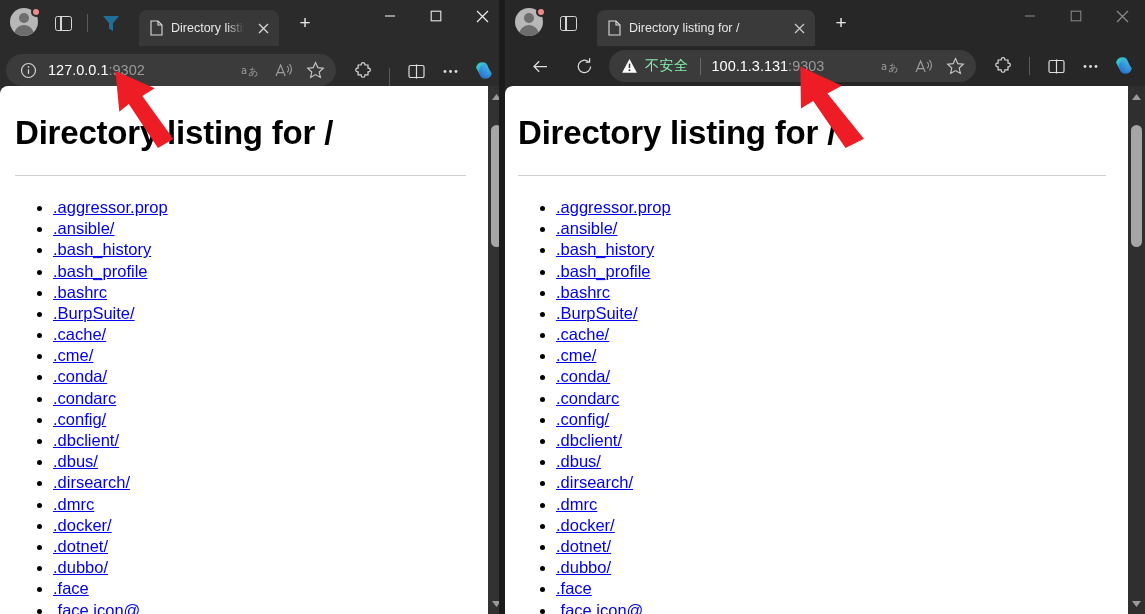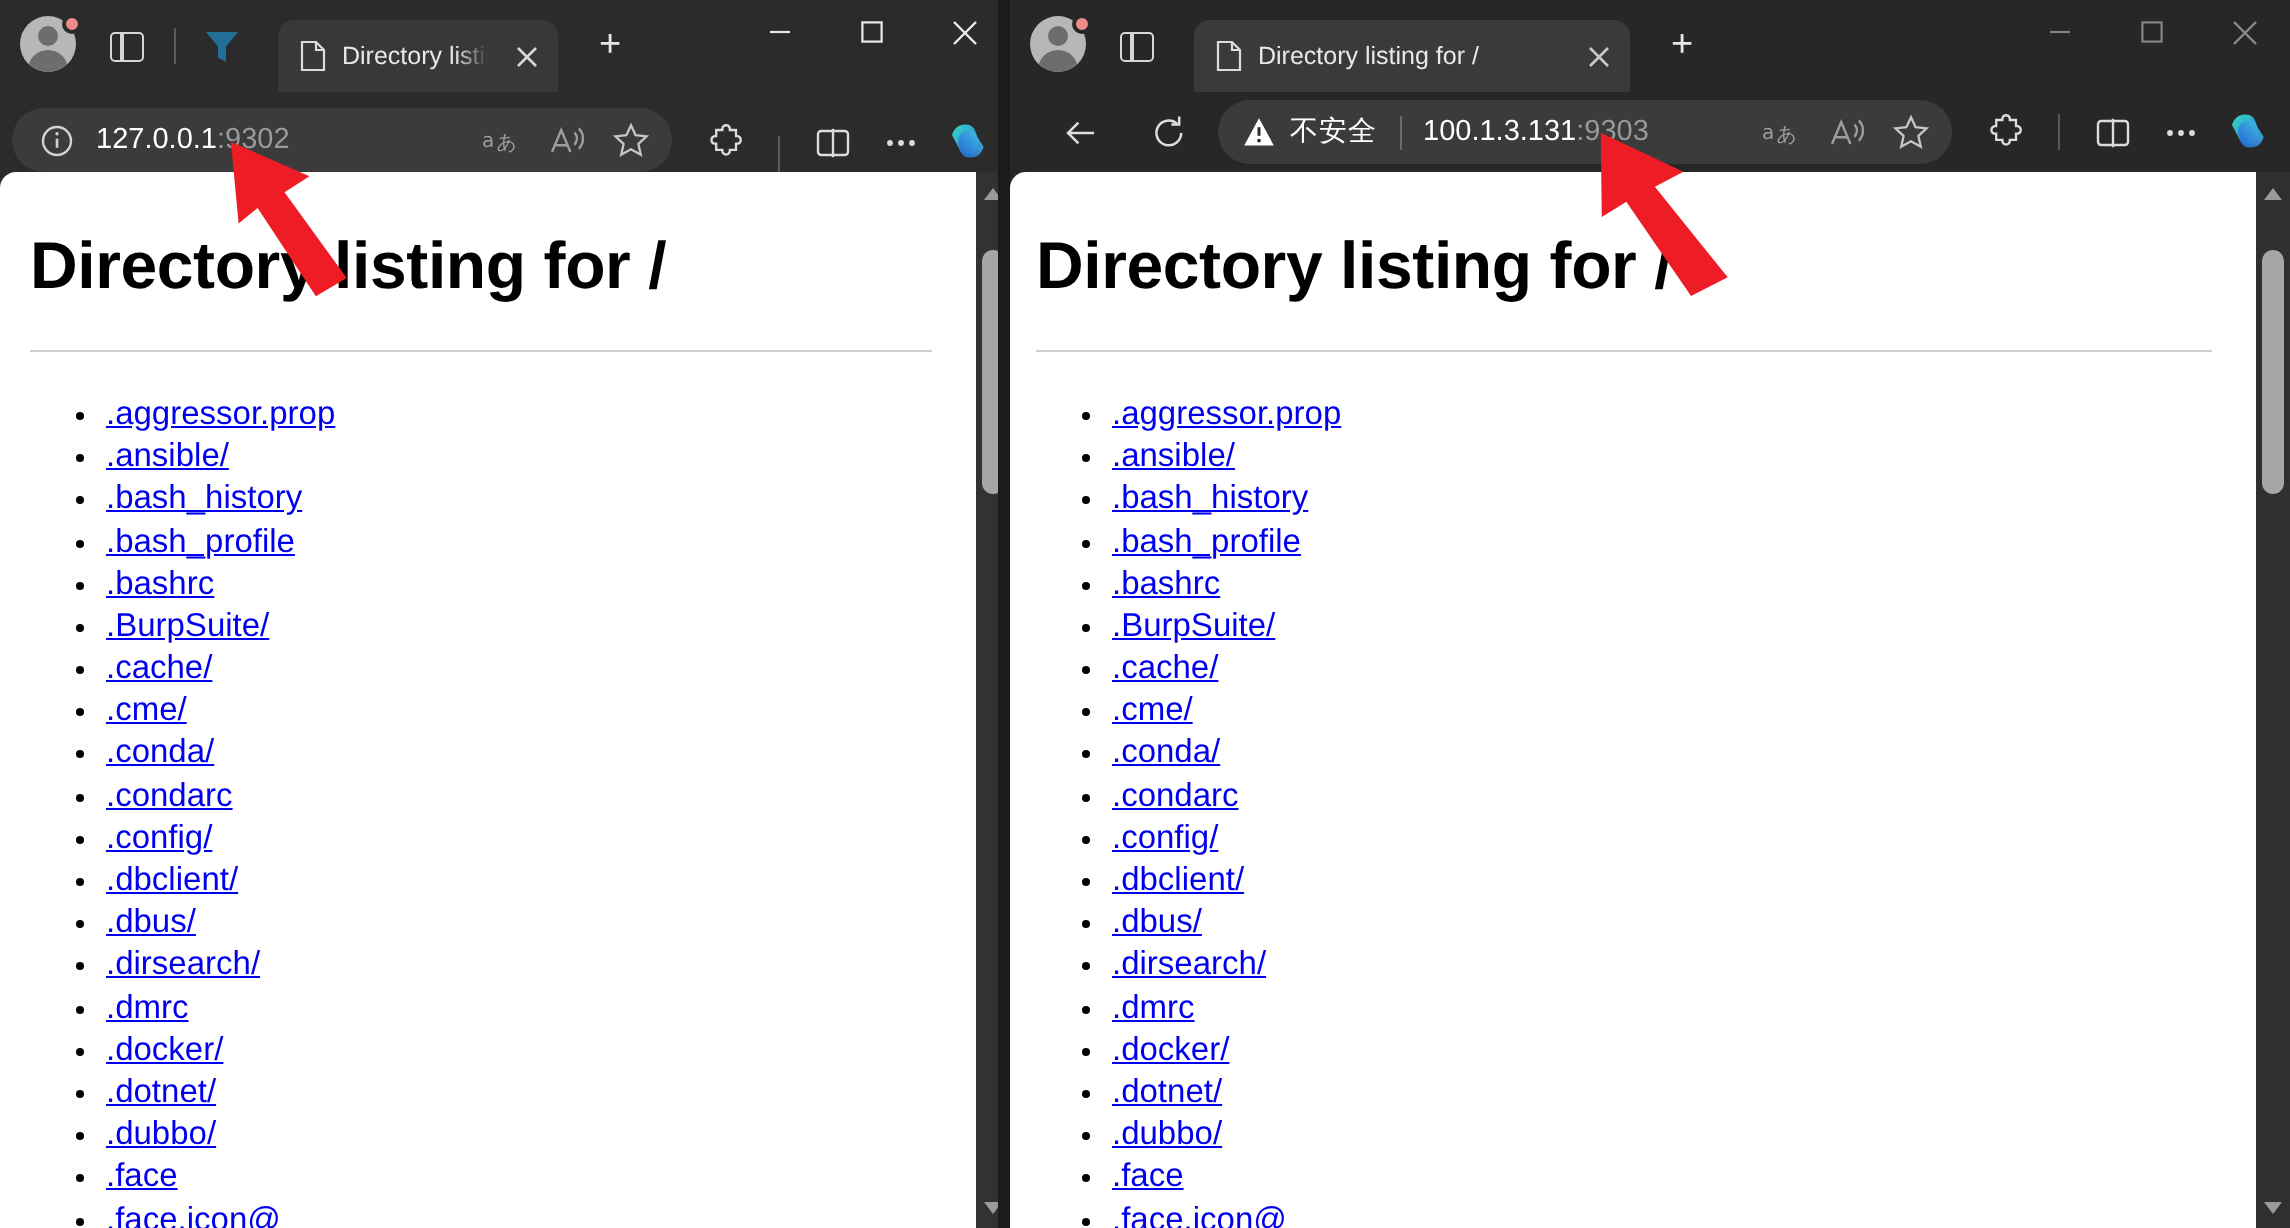--- a/index.html
+++ b/index.html
@@ -88,21 +88,21 @@
 
   .tbtn { width: 34px; height: 30px; display:flex; align-items:center; justify-content:center;
           border-radius: 4px; color:#dedede; flex:0 0 auto; }
 
   .omnibox {
     flex: 1 1 auto; height: 32px; border-radius: 16px; background: #3b3b3b;
     display:flex; align-items:center; padding: 0 6px 0 12px; gap: 0; min-width:0;
   }
   .omni-info { width:20px; height:20px; flex:0 0 auto; display:flex; align-items:center; justify-content:center; }
   .omni-warn { display:flex; align-items:center; gap:7px; flex:0 0 auto; padding-right:2px; }
-  .omni-warn-text { font-size: 14px; color:#ffffff; letter-spacing:.5px; }
+  .omni-warn-text { font-size: 14px; color:#86efac; letter-spacing:.5px; }
   .omni-sep { width:1px; height:17px; background:#6a6a6a; margin: 0 11px 0 9px; flex:0 0 auto; }
   .omni-url {
     flex: 1 1 auto; font-size: 14.5px; white-space: nowrap; overflow:hidden;
     margin-left: 10px; min-width:0;
   }
   .omni-right-left .omni-url { margin-left: 10px; }
   .u-host { color: #ffffff; }
   .u-rest { color: #9a9a9a; }
   .omni-actions { display:flex; align-items:center; gap:2px; flex:0 0 auto; }
   .oact { width:30px; height:26px; display:flex; align-items:center; justify-content:center; color:#b9b9b9; }

